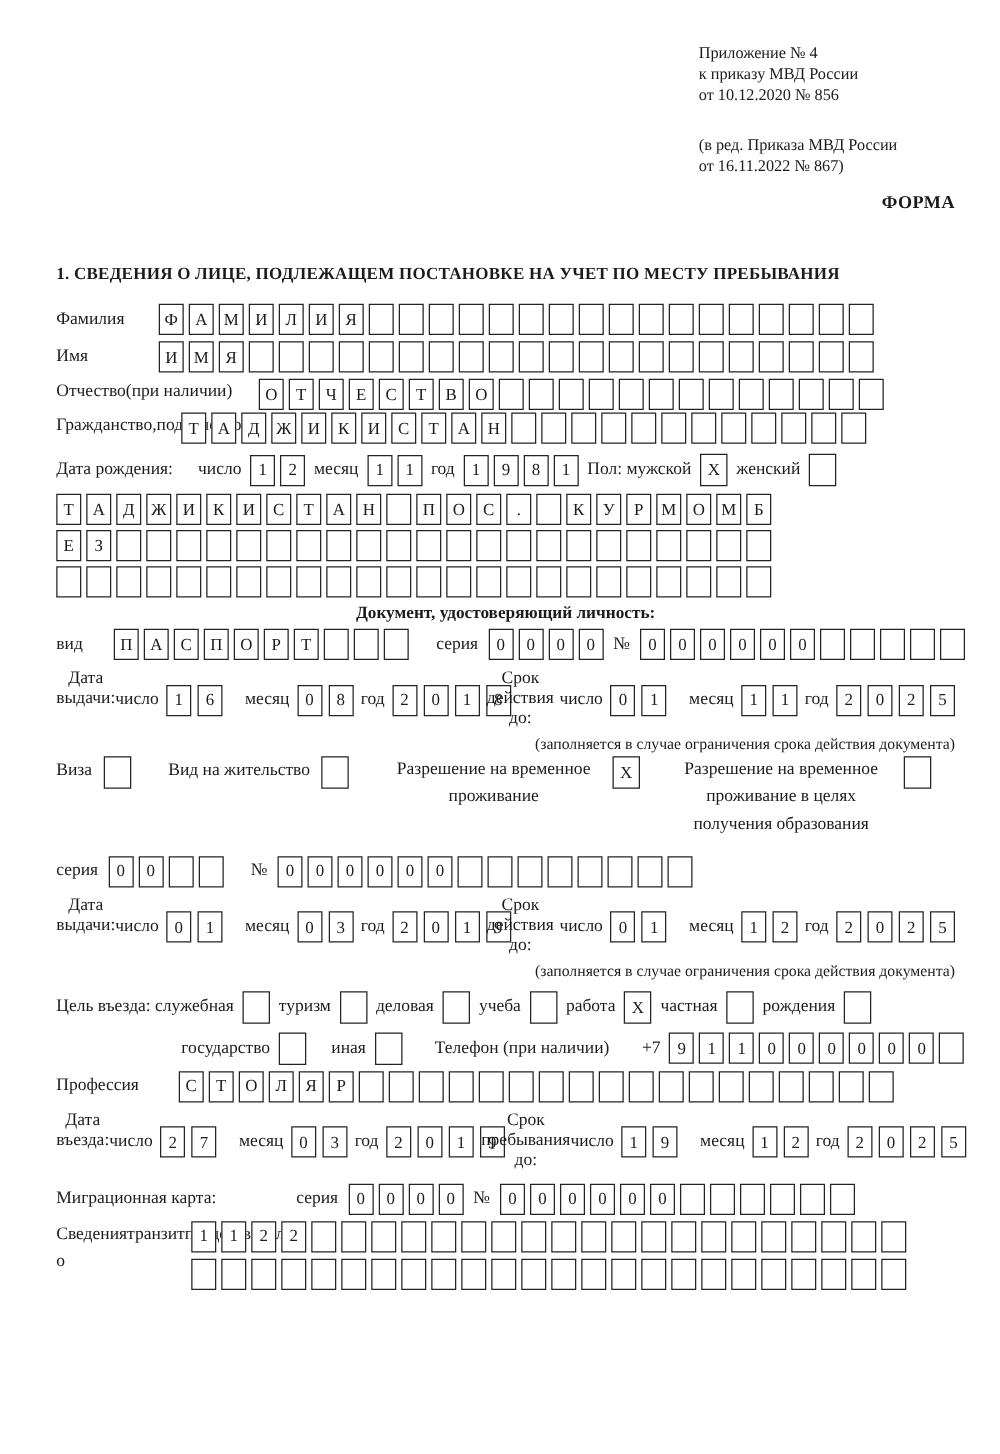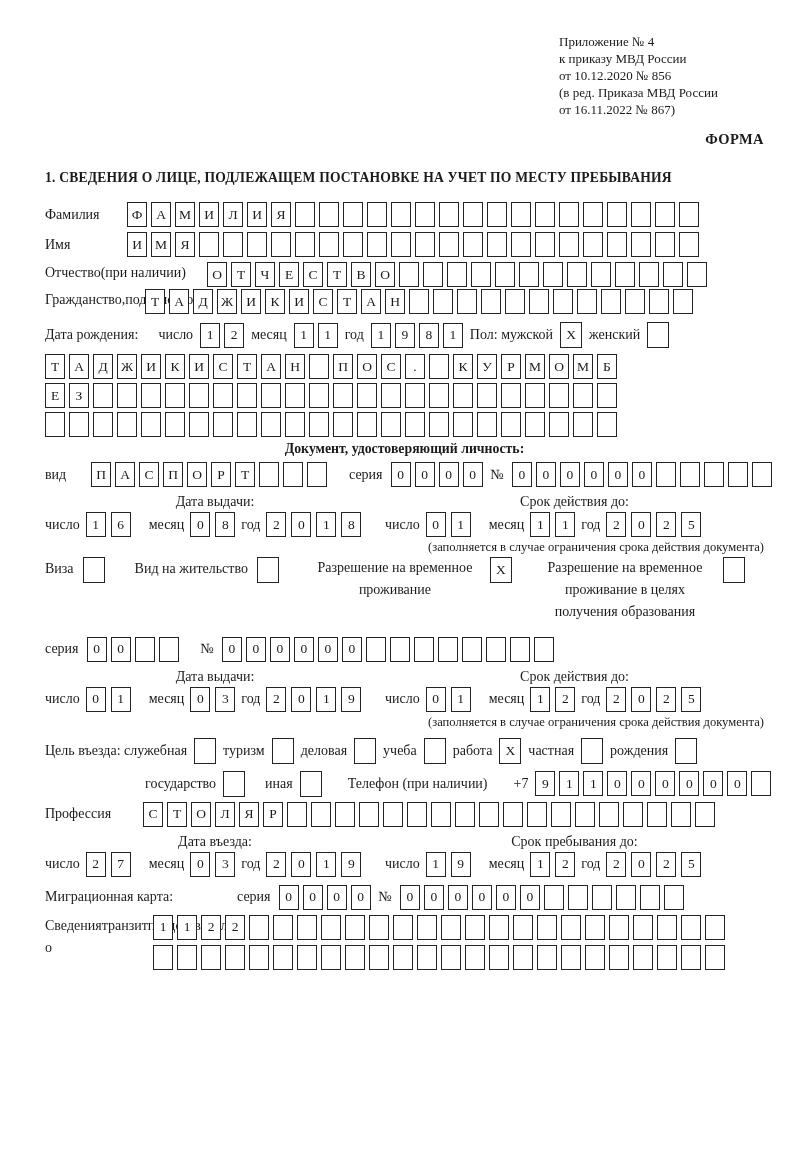--- a/index.html
+++ b/index.html
@@ -1,35 +1,35 @@
 <!DOCTYPE html>
 <html><head>
 <meta charset="utf-8">
 <style>
   *{box-sizing:border-box;margin:0;padding:0}
   html,body{background:#fff}
   body{width:800px;height:1163px;color:#1b1b1b;font-family:"Liberation Serif","DejaVu Serif",serif;font-size:14px;overflow:hidden}
   .page{padding:34px 36px 0 45px;width:800px}
   .hdr{margin-left:auto;width:205px;font-size:13px;line-height:1.3;text-align:left}
-  .hdr-grp2{margin-top:0}
+  .hdr-grp2{margin-top:23px}
   .forma{font-weight:bold;text-align:right;font-size:14.5px;margin-top:13px;letter-spacing:.4px}
   .title{text-align:center;font-weight:bold;font-size:15px;margin-top:16px;line-height:1.5;letter-spacing:.2px}
   .blank-line{display:inline-block;width:56px;border-bottom:2.4px solid #474747;height:13px;margin-left:10px}
-  .sec-heading{font-weight:bold;font-size:13.6px;margin-top:22px;letter-spacing:.2px}
+  .sec-heading{font-weight:bold;font-size:13.6px;margin-top:40px;letter-spacing:.2px}
   .row{display:flex;align-items:center;margin-top:5px}
   .row.top{align-items:flex-start}
   .lbl{flex:none}
   .cells{display:flex;gap:4px;flex:none}
   .cell{flex:none;width:20px;height:25px;border:1.7px solid #232323;display:flex;align-items:center;justify-content:center;font-size:13.5px;background:#fff}
   .cb{flex:none;width:22px;height:26px;border:1.7px solid #232323;display:flex;align-items:center;justify-content:center;font-size:13.5px;background:#fff}
   .stack{display:flex;flex-direction:column;gap:4px}
   .lblcol{display:flex;flex-direction:row;line-height:1.55}
   .center-bold{font-weight:bold;text-align:center;font-size:13.8px}
   .dates-pair{display:flex;margin-top:7px}
-  .dp-col{display:flex;flex-direction:column}
+  .dp-col{display:flex;flex-direction:row}
   .dp-col.left{width:340px}
   .dp-col.right{flex:1}
   .dp-head{text-align:center;margin-bottom:2px}
   .dp-line{display:flex;align-items:center;gap:6px}
   .dp-line .cells{gap:5px}
   .note-right{text-align:right;font-size:12.6px;margin-top:3px}
   .intro{margin-top:8px;line-height:1.85}
   .opts{display:flex;align-items:flex-start;margin-top:2px;gap:9px}
   .opt-lbl{flex:none}
   .opt-block{flex:none;text-align:center;line-height:1.55}

